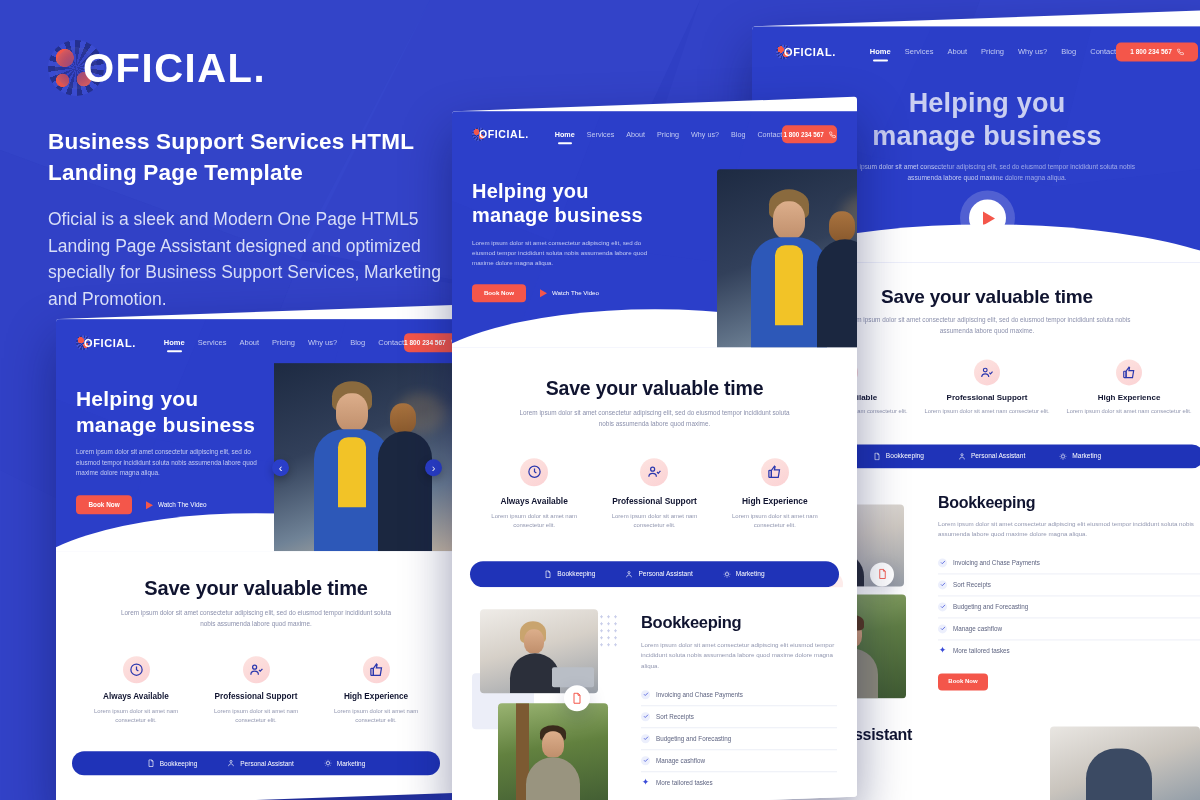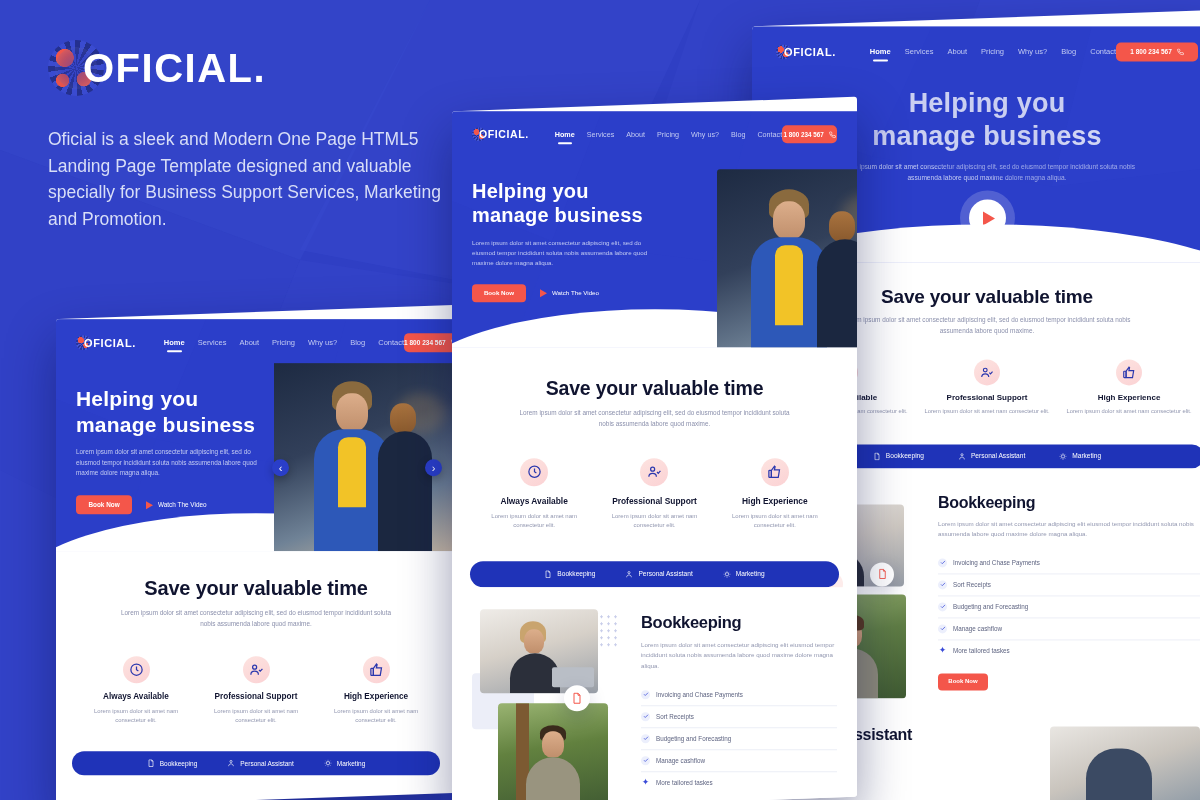--- a/index.html
+++ b/index.html
@@ -180,21 +180,22 @@
     <polygon points="960,560 1200,620 1200,800 880,800" fill="#3a4bd0" opacity=".35"></polygon>
     <polygon points="560,300 900,230 960,560 470,620" fill="#3causeless" opacity="0"></polygon>
   </svg>
 </div>
 
 <div class="promo">
   <div class="promo-logo">
     <div class="logo-mark"></div>
     <div class="logo-word">OFICIAL.</div>
   </div>
-  <p>Oficial is a sleek and Modern One Page HTML5 Landing Page Template designed and valuable specially for Business Support Services, Marketing and Promotion.</p>
+  <h1>Business Support Services HTML Landing Page Template</h1>
+  <p>Oficial is a sleek and Modern One Page HTML5 Landing Page Assistant designed and optimized specially for Business Support Services, Marketing and Promotion.</p>
 </div>
 
 <div class="mock tilt" style="left:752px; top:18px; width:470px; height:800px; border-radius:4px;">
   <div class="unskew" style="width:470px;">
 
     <div class="hero" style="height:236px; padding:16px 24px 0;">
       <svg class="hero-poly" viewBox="0 0 470 236" preserveAspectRatio="none">
         <polygon points="0,0 180,0 120,130 0,90" fill="#3142cc" opacity=".6"></polygon>
         <polygon points="180,0 340,0 300,160 120,130" fill="#2e40ca" opacity=".5"></polygon>
         <polygon points="340,0 470,0 470,140 300,160" fill="#3344ce" opacity=".45"></polygon>

